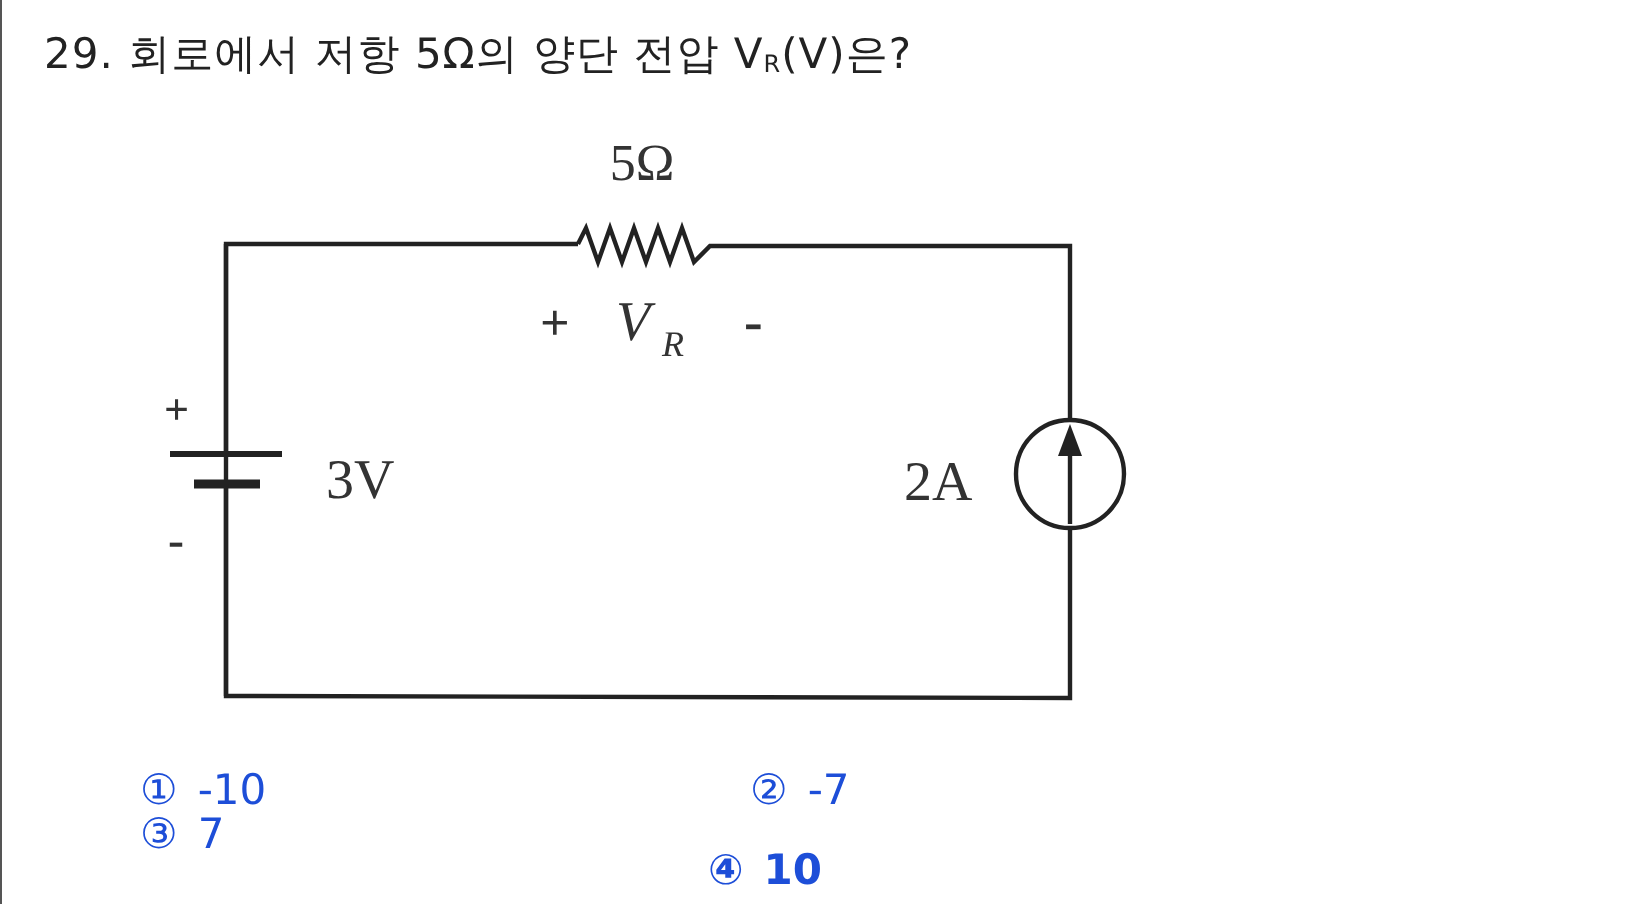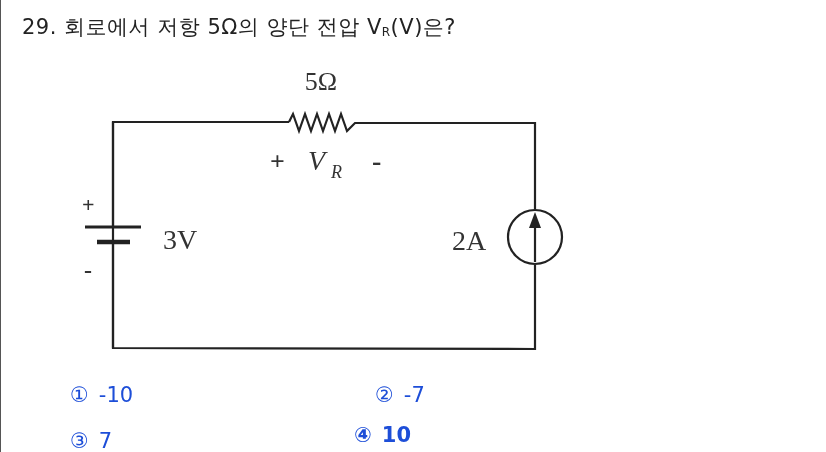--- a/index.html
+++ b/index.html
@@ -55,18 +55,18 @@
     <text x="452" y="250" font-size="28">2A</text>
   </g>
 </svg>
 
 <div class="opt" style="left:70px; top:383px;">
   <span class="num">①</span><span>-10</span>
 </div>
 <div class="opt" style="left:375px; top:383px;">
   <span class="num">②</span><span>-7</span>
 </div>
-<div class="opt" style="left:70px; top:429px;">
+<div class="opt" style="left:70px; top:405px;">
   <span class="num">③</span><span>7</span>
 </div>
 <div class="opt" style="left:354px; top:423px;font-weight:bold;">
   <span class="num">④</span><span>10</span>
 </div>
 
 </body></html>

